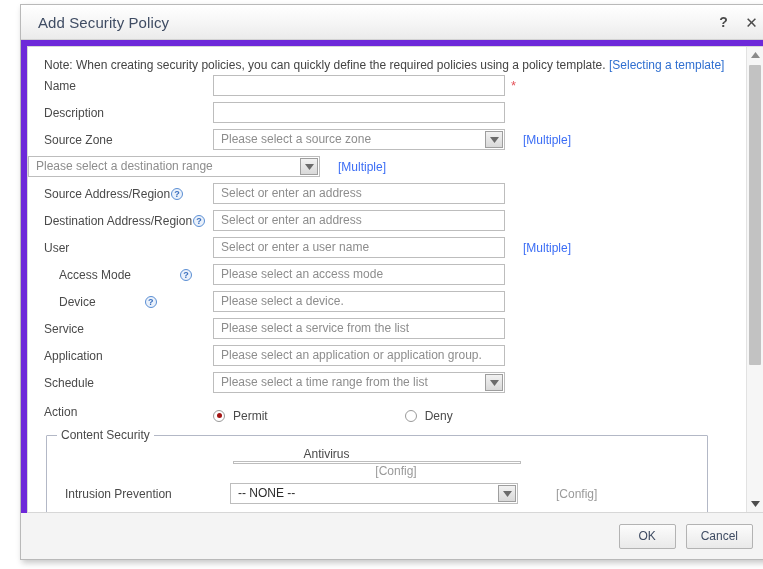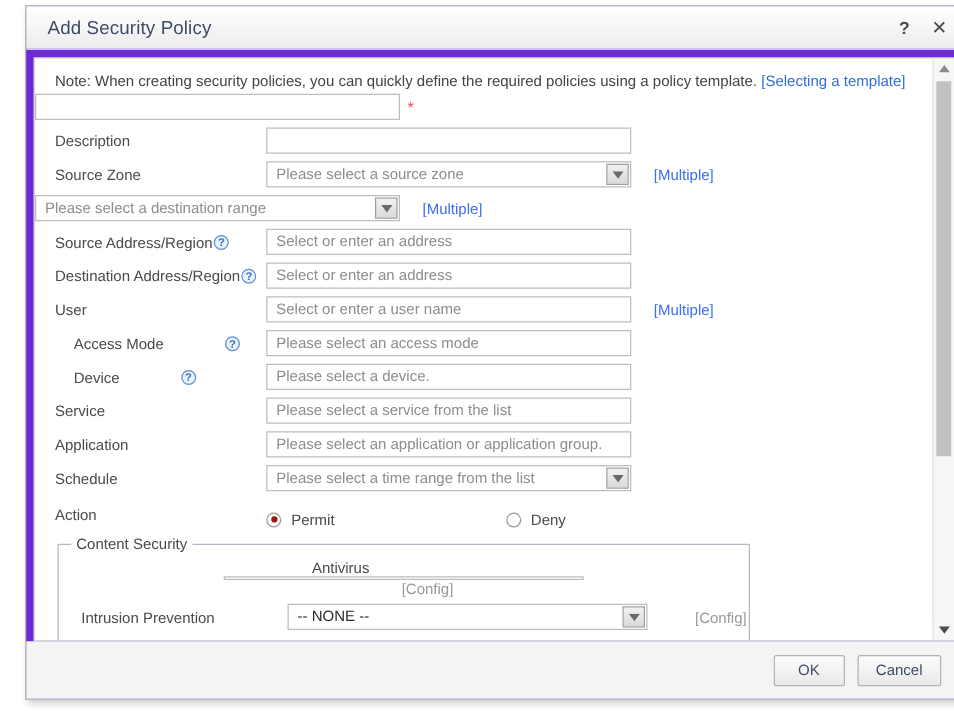--- a/index.html
+++ b/index.html
@@ -223,21 +223,21 @@
     width: 5px; height: 5px;
     border-radius: 50%;
     background: #a31515;
   }
   .radio-label { color: #4a4a4a; font-size: 12px; }
 
   
   .fieldset {
     position: relative;
     margin: 9px 0 0 18px;
-    width: 554px;
+    width: 662px;
     border: 1px solid #b3b8c6;
     border-radius: 1px;
     padding: 0 0 10px 0;
     box-sizing: border-box;
   }
   .fieldset-legend {
     position: absolute;
     top: -8px;
     left: 10px;
     background: #ffffff;
@@ -330,20 +330,23 @@
   <div id="content-wrap">
     <div id="content">
 
       <div id="note">
         <span>Note: When creating security policies, you can quickly define the required policies using a policy template.</span>
         <span class="link">[Selecting a template]</span>
       </div>
 
       <div id="rows">
           <div class="row">
+            <div class="lbl">
+              <span>Name</span>
+            </div>
             <div class="field"><span></span></div>
             <span class="req">*</span>
           </div>
           <div class="row">
             <div class="lbl">
               <span>Description</span>
             </div>
             <div class="field"><span></span></div>
           </div>
           <div class="row">

